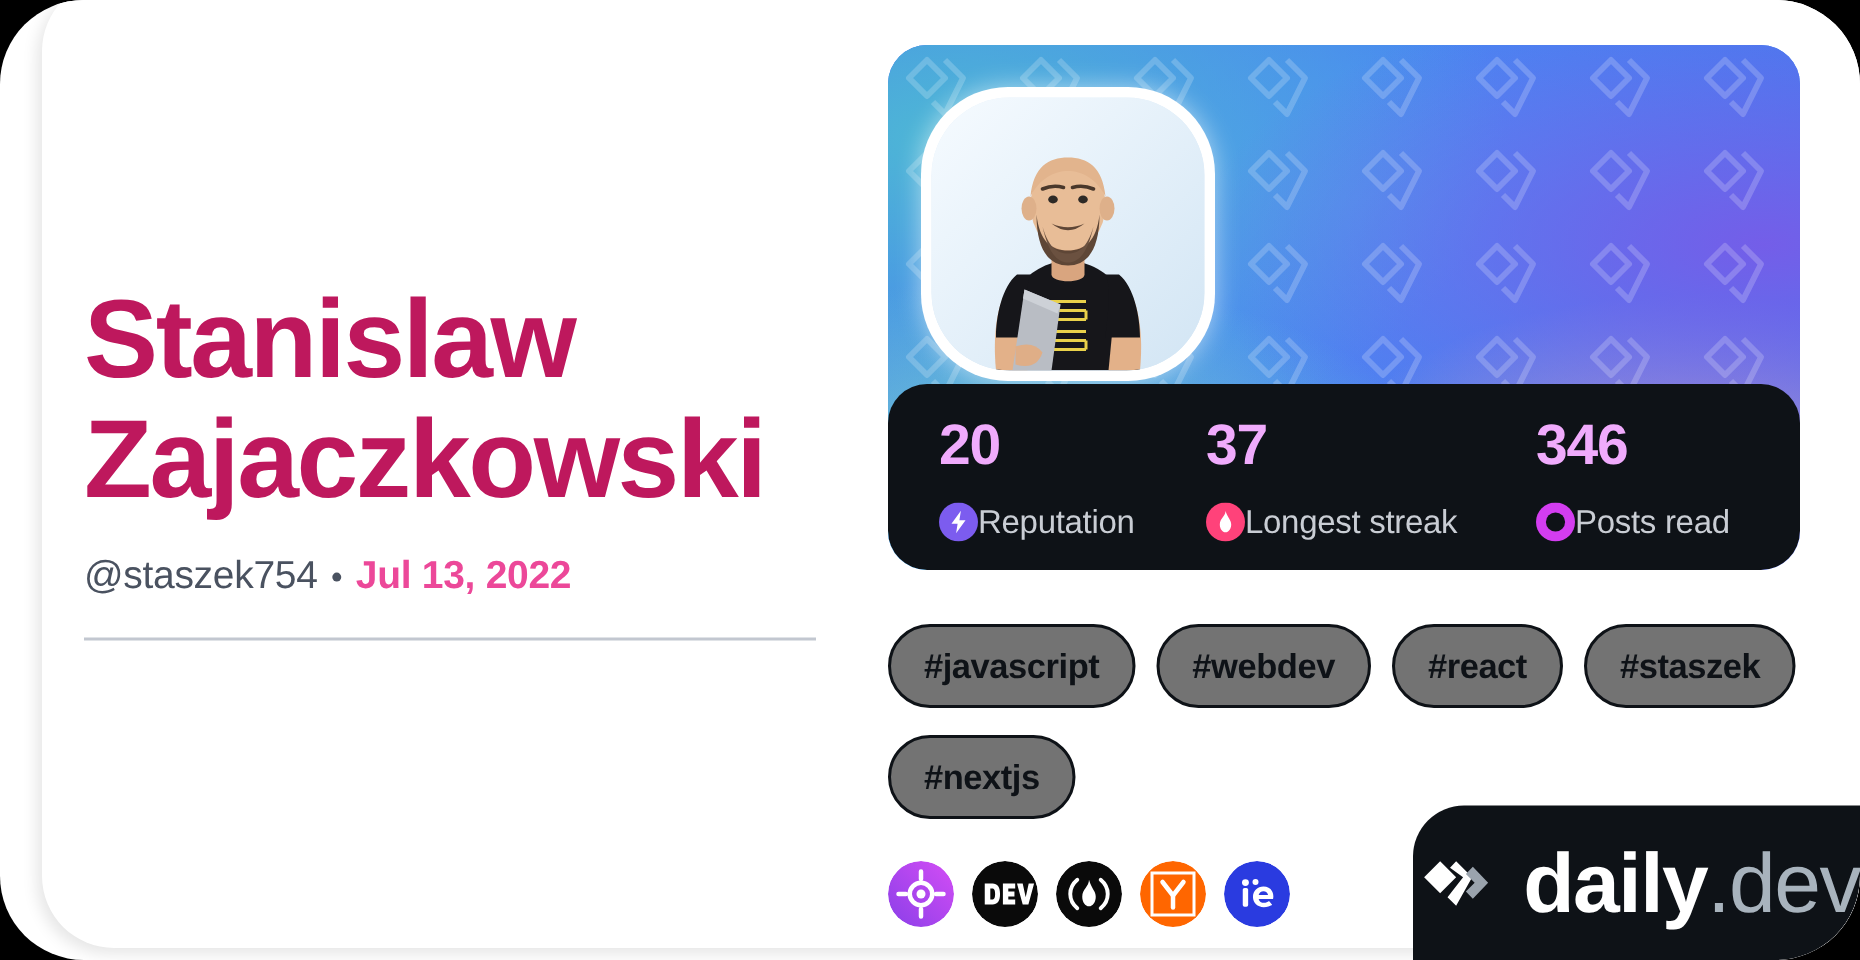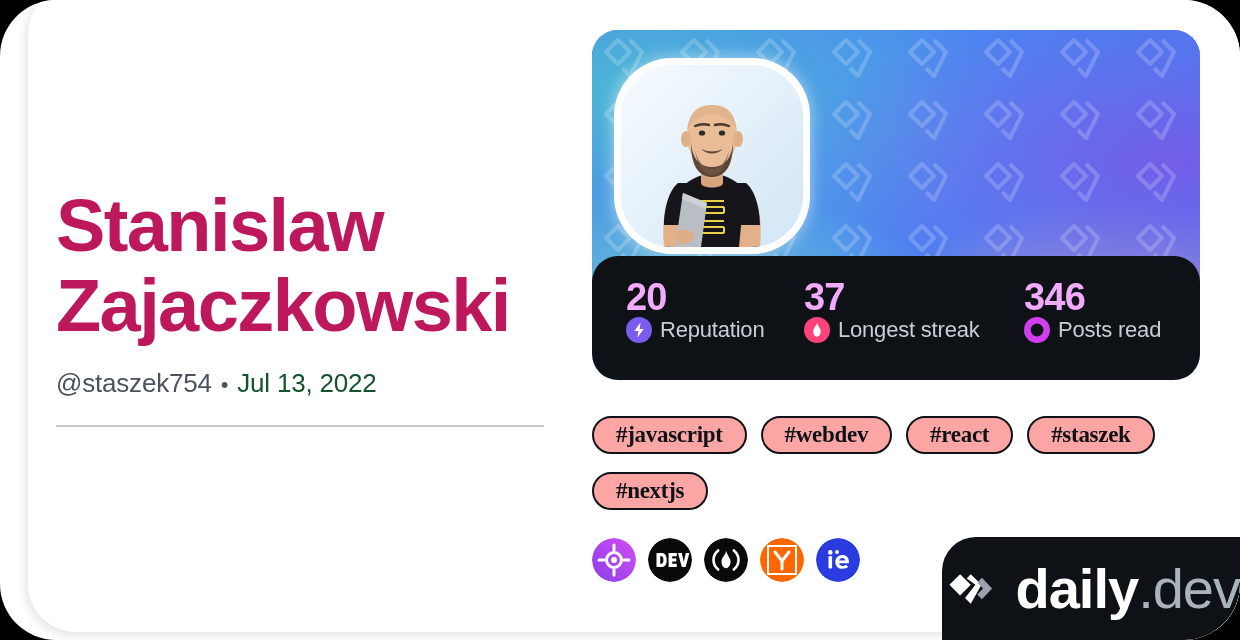--- a/index.html
+++ b/index.html
@@ -57,21 +57,21 @@
     margin-top: 22px;
     font-size: 26px;
     letter-spacing: -0.2px;
     display: flex;
     align-items: baseline;
     gap: 9px;
     white-space: nowrap;
   }
   #username { color: #4A5260; }
   #meta-dot { color: #4A5260; font-size: 22px; }
-  #joined-date { color: #14532d; }
+  #joined-date { color: #ec4899; font-weight: bold; }
 
   #divider {
     margin-top: 26px;
     width: 488px;
     height: 2px;
     background: #C2C7D0;
   }
 
   
   #right-col {
@@ -136,24 +136,23 @@
   .stat:nth-child(3) { width: auto; }
 
   .stat-value {
     font-size: 38px;
     font-weight: 700;
     line-height: 1;
     letter-spacing: -0.8px;
     color: #f0abfc;
   }
   .stat-label-row {
-    margin-top: 1px;
+    margin-top: 19px;
     display: flex;
     align-items: center;
-    gap: 8px;
   }
   .stat-label {
     font-size: 22px;
     letter-spacing: -0.2px;
     color: #C9CDD4;
     white-space: nowrap;
   }
   .stat-icon { width: 26px; height: 26px; flex: 0 0 26px; display: block; }
 
   
@@ -181,31 +180,30 @@
   #tags {
     margin-top: 36px;
     display: flex;
     flex-wrap: wrap;
     gap: 18px 14px;
     width: 608px;
   }
   .tag {
     border: 2px solid #0E1217;
     border-radius: 999px;
-    height: 38px;
+    height: 56px;
     padding: 0 22px;
     display: inline-flex;
     align-items: center;
     font-size: 23px;
     font-weight: 700;
     letter-spacing: -0.3px;
     color: #0E1217;
-    background: #fca5a5;
+    background: #737373;
     white-space: nowrap;
-    font-family: Liberation Serif, serif;
   }
 
   
   #sources {
     margin-top: 28px;
     display: flex;
     align-items: center;
     gap: 12px;
   }
   .source {

